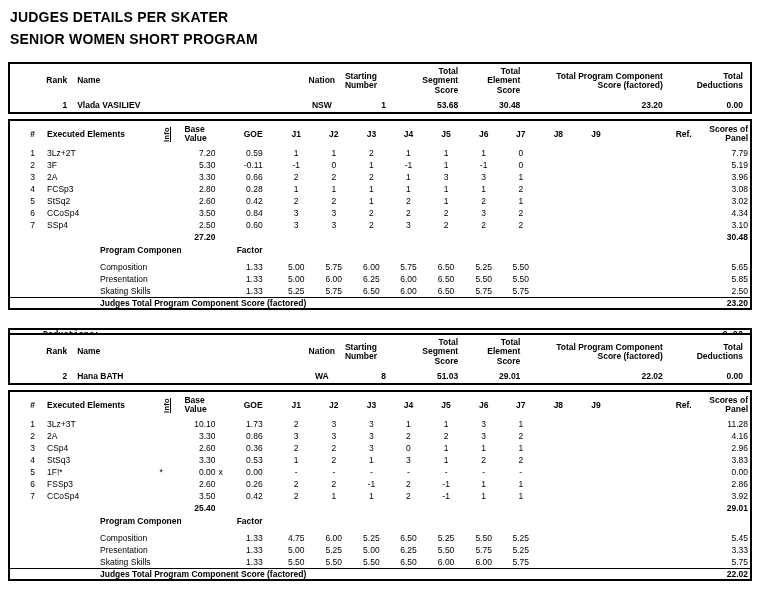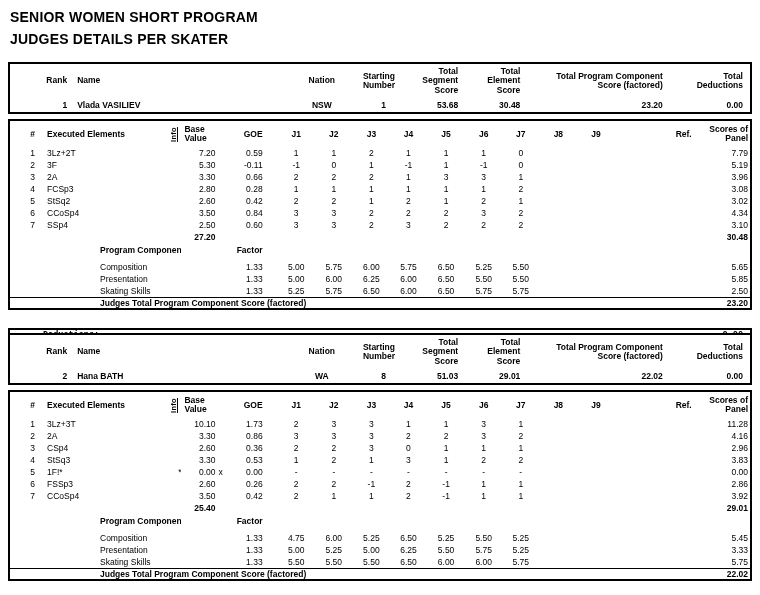--- a/index.html
+++ b/index.html
@@ -5,21 +5,21 @@
   html,body{margin:0;padding:0;background:#fff;}
   .page{position:relative;width:760px;height:595px;background:#fff;color:#000;
         font-family:"Liberation Sans",sans-serif;font-size:8.5px;overflow:hidden;}
   .titles{position:absolute;left:10px;top:6px;}
   .title{font-size:14px;font-weight:bold;line-height:22px;letter-spacing:0.2px;}
   .block{position:absolute;left:8px;width:744px;}
   table{border-collapse:collapse;table-layout:fixed;width:744px;border:2px solid #000;background:#fff;}
   td{padding:0;overflow:hidden;white-space:nowrap;font-size:8.5px;vertical-align:middle;}
   .pre{white-space:pre-line;}
   .b{font-weight:bold;}
-  .rt{text-align:right;} .ctr{text-align:right;} .lt{text-align:left;}
+  .rt{text-align:right;} .ctr{text-align:left;} .lt{text-align:left;}
   .p4{padding-left:4px;text-align:center;} .p10{padding-left:10px;}
   .pr2{padding-right:2px;} .pr4{padding-right:4px;text-align:right;} .pr7{padding-right:7px;} .pr9{padding-right:9px;}
   
   .summary{height:50px;}
   .sum-head td{font-weight:bold;line-height:9.5px;height:34px;vertical-align:middle;}
   .sum-data td{font-weight:bold;height:12px;vertical-align:bottom;padding-bottom:2px;}
   
   .details{margin-top:5px;}
   .el-head td{font-weight:bold;height:26px;line-height:9px;vertical-align:middle;}
   .r-el td{height:12px;}
@@ -36,22 +36,22 @@
   .deduct{margin-top:18px;height:14px;font-family:Liberation Mono, monospace;}
   .deduct td{height:10px;line-height:10px;}
   .dl{padding-left:33px;font-weight:bold;}
   .dr{text-align:right;padding-right:7px;font-weight:bold;}
 </style>
 </head>
 <body>
 
 <div class="page">
   <div class="titles">
+    <div class="title">JUDGES DETAILS PER SKATER</div>
     <div class="title">SENIOR WOMEN SHORT PROGRAM</div>
-    <div class="title">JUDGES DETAILS PER SKATER</div>
   </div>
   <div id="blocks">
   <div class="block" style="top: 62px;">
     <table class="summary">
       <colgroup>
         <col style="width:58px">
             <col style="width:227px">
             <col style="width:50px">
             <col style="width:50px">
         <col style="width:65px">

